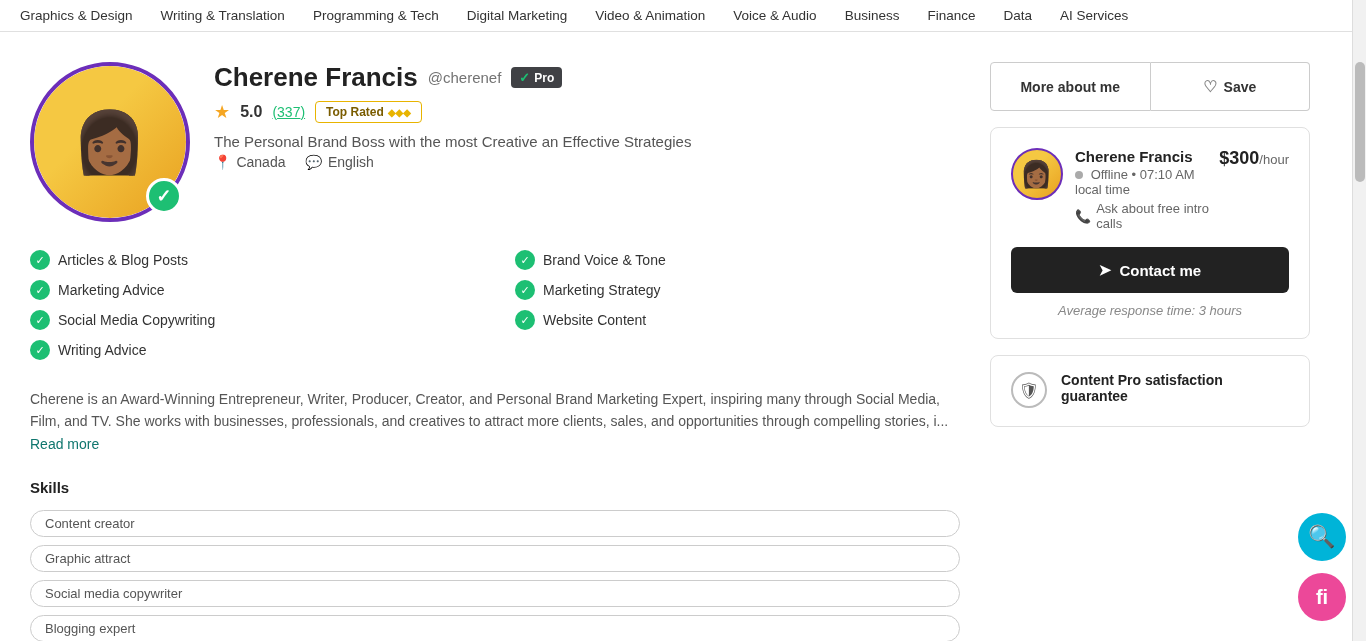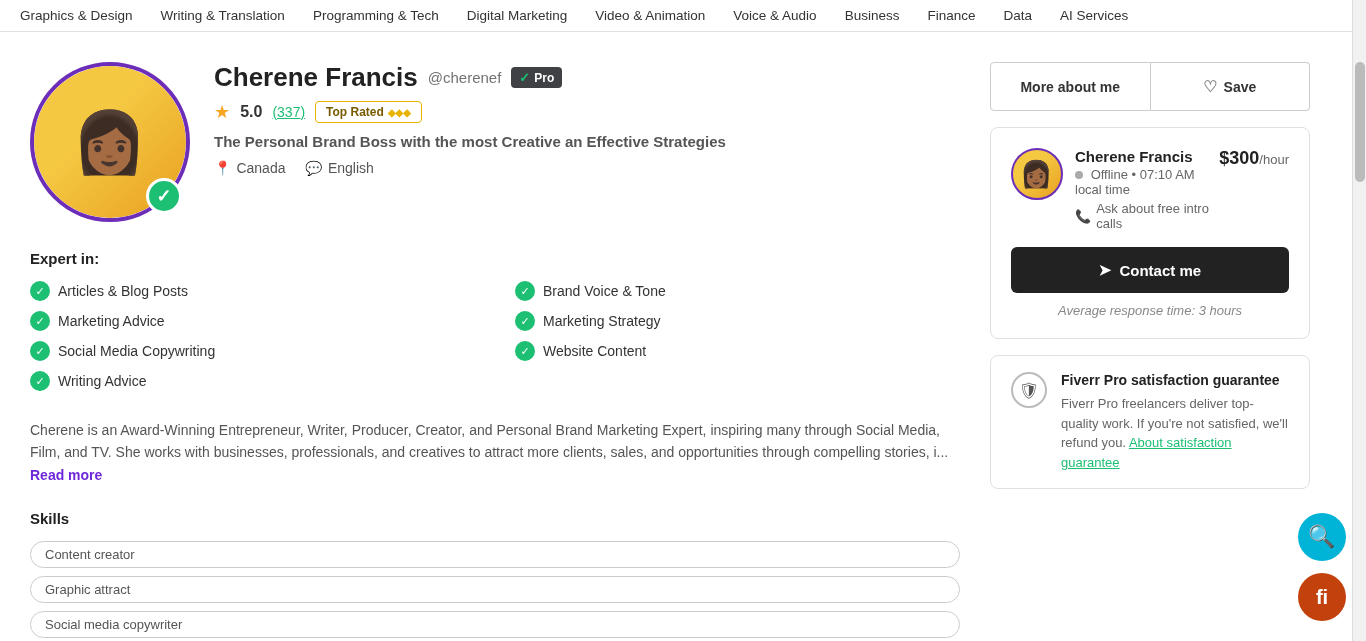--- a/index.html
+++ b/index.html
@@ -152,22 +152,21 @@
       color: #7a5c00;
       font-size: 12px;
       font-weight: 600;
       padding: 3px 10px;
       border-radius: 4px;
     }
     .diamond { color: #e8b400; font-size: 10px; }
     .profile-tagline {
       font-size: 15px;
       color: #555;
-      margin-bottom: 10px;
-      font-weight: bold;
+      margin-bottom: 4px;
     }
     .profile-meta {
       display: flex;
       gap: 20px;
       align-items: center;
     }
     .meta-item {
       display: flex;
       align-items: center;
       gap: 5px;
@@ -206,21 +205,21 @@
       flex-shrink: 0;
     }
 
     
     .about-section { margin-bottom: 24px; }
     .about-text {
       font-size: 14px;
       line-height: 1.6;
       color: #555;
     }
-    .read-more { color: #6d28d9; cursor: pointer; text-decoration: none; font-weight: 700; }
+    .read-more { color: #0f766e; cursor: pointer; text-decoration: none; font-weight: 400; }
 
     
     .skills-section { margin-bottom: 10px; }
     .skills-list {
       display: flex;
       flex-wrap: wrap;
       gap: 8px;
       margin-top: 0;
       flex-direction: column;
     }
@@ -404,21 +403,21 @@
       color: white;
       font-size: 22px;
       cursor: pointer;
       z-index: 200;
     }
     .floating-fiverr {
       position: fixed;
       bottom: 20px;
       right: 20px;
       width: 48px; height: 48px;
-      background: #c2410c;
+      background: #ec4899;
       border-radius: 50%;
       display: flex; align-items: center; justify-content: center;
       color: white;
       font-size: 20px;
       font-weight: 900;
       cursor: pointer;
       z-index: 200;
     }
   </style>
 </head>
@@ -478,21 +477,20 @@
             <span>Canada</span>
           </div>
           <div class="meta-item">
             <span class="meta-icon">💬</span>
             <span>English</span>
           </div>
         </div>
       </div>
     </div>
 
-    <div class="section-label">Expert in:</div>
     <div class="expert-grid" id="expert-grid">
     <div class="expert-item">
           <span class="check-icon">✓</span>
           <span>Articles &amp; Blog Posts</span>
         </div>
         <div class="expert-item">
           <span class="check-icon">✓</span>
           <span>Brand Voice &amp; Tone</span>
         </div>
         <div class="expert-item">
@@ -574,25 +572,21 @@
         <span>➤</span>
         <span>Contact me</span>
       </button>
 
       <p class="avg-response">Average response time: 3 hours</p>
     </div>
 
     <div class="guarantee-card">
       <div class="shield-icon-wrap">🛡</div>
       <div class="guarantee-text">
-        <div class="guarantee-title">Fiverr Pro satisfaction guarantee</div>
-        <div class="guarantee-desc">
-          <span>Fiverr Pro freelancers deliver top-quality work. If you're not satisfied, we'll refund you.</span>
-          <a class="guarantee-link">About satisfaction guarantee</a>
-        </div>
+        <div class="guarantee-title">Content Pro satisfaction guarantee</div>
       </div>
     </div>
 
   </div>
 </div>
 
 <div class="floating-search">🔍</div>
 <div class="floating-fiverr">fi</div>
 
 </body></html>

